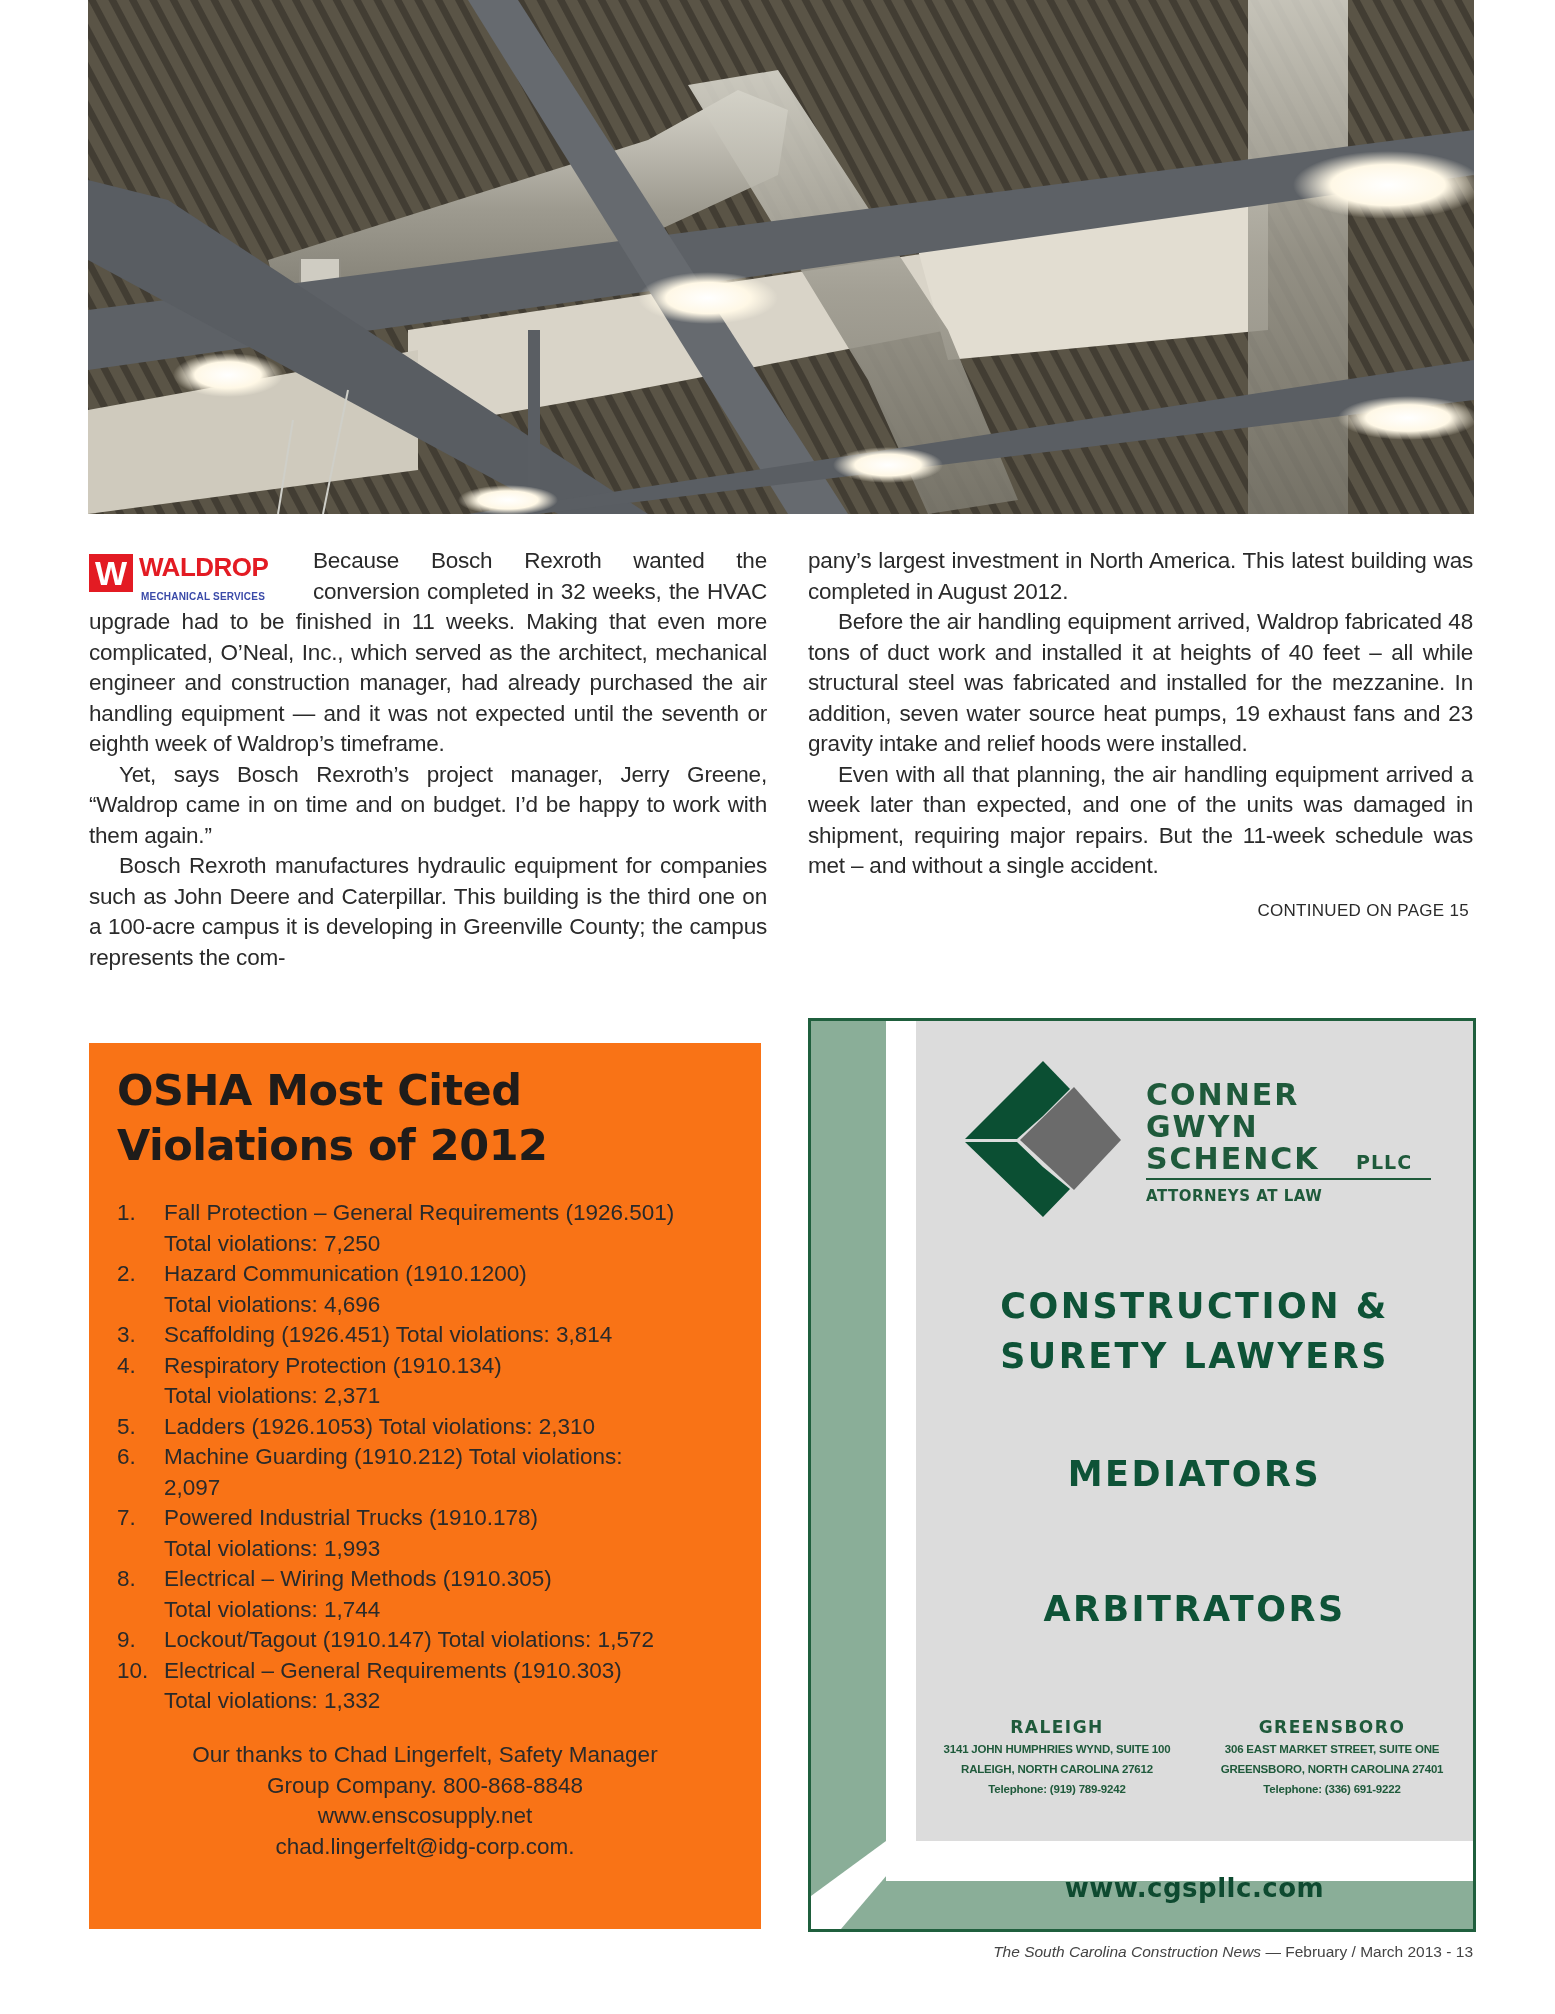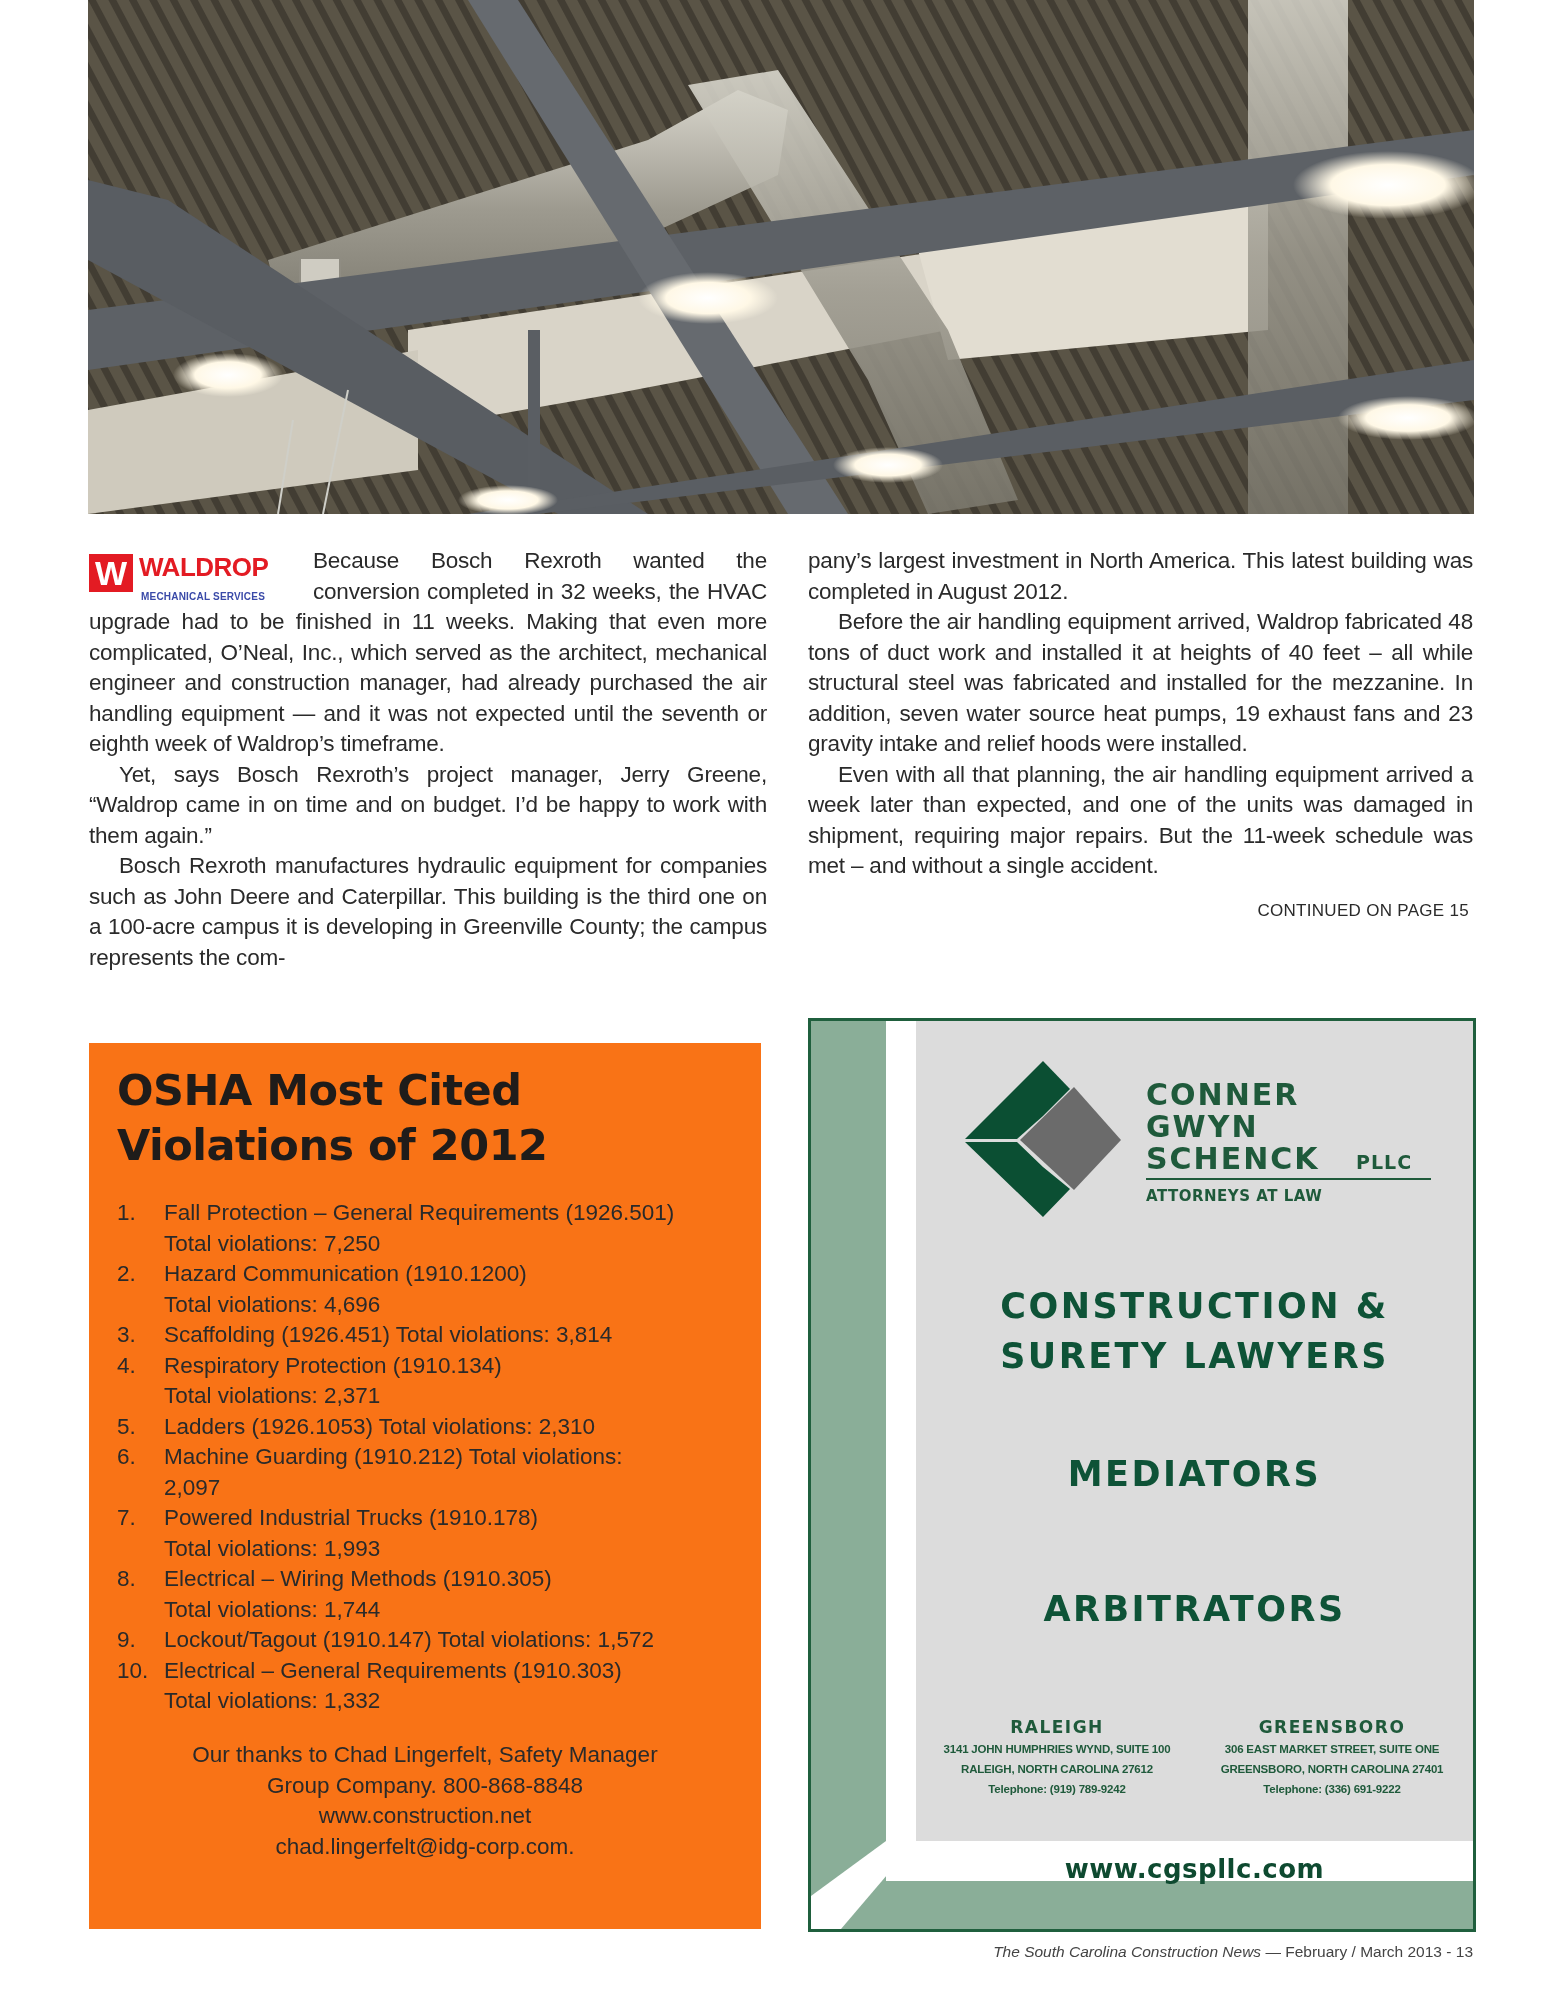--- a/index.html
+++ b/index.html
@@ -58,21 +58,21 @@
                   letter-spacing: 2.5px; }
   .ad .h1 { top: 260px; }
   .ad .h2 { top: 428px; }
   .ad .h3 { top: 563px; }
   .ad .office { position: absolute; top: 694px; width: 272px; text-align: center; color: #1f5a3b;
                 font-family: "Liberation Sans Narrow", "Liberation Sans", sans-serif; }
   .ad .office.left { left: 110px; }
   .ad .office.right { left: 385px; }
   .ad .office .city { font-family: "DejaVu Sans", sans-serif; font-weight: bold; font-size: 17px; letter-spacing: 1.5px; line-height: 24px; }
   .ad .office .line { font-weight: bold; font-size: 11.5px; line-height: 20px; letter-spacing: -0.2px; white-space: nowrap; }
-  .ad .url { position: absolute; left: 105px; top: 833px; width: 557px; text-align: center; color: #0e4a30;
+  .ad .url { position: absolute; left: 105px; top: 852px; width: 557px; text-align: center; color: #0e4a30;
              font-family: "DejaVu Sans", sans-serif; font-weight: bold; font-size: 26px; letter-spacing: 0.5px; }
 
   
   .footer { position: absolute; right: 82px; top: 1943px; font-size: 15.5px; color: #444; white-space: nowrap; }
   .footer .pub { font-style: italic; text-align: center; }
 </style>
 </head>
 <body>
 
 <div class="photo">
@@ -155,21 +155,21 @@
     <li><span class="num">5.</span><span>Ladders (1926.1053) Total violations: 2,310</span></li>
     <li><span class="num">6.</span><span>Machine Guarding (1910.212) Total violations:</span><br><span>2,097</span></li>
     <li><span class="num">7.</span><span>Powered Industrial Trucks (1910.178)</span><br><span>Total violations: 1,993</span></li>
     <li><span class="num">8.</span><span>Electrical – Wiring Methods (1910.305)</span><br><span>Total violations: 1,744</span></li>
     <li><span class="num">9.</span><span>Lockout/Tagout (1910.147) Total violations: 1,572</span></li>
     <li><span class="num">10.</span><span>Electrical – General Requirements (1910.303)</span><br><span>Total violations: 1,332</span></li>
   </ol>
   <div class="thanks">
     <div>Our thanks to Chad Lingerfelt, Safety Manager</div>
     <div>Group Company. 800-868-8848</div>
-    <div>www.construction.net</div>
+    <div>www.enscosupply.net</div>
     <div>chad.lingerfelt@idg-corp.com.</div>
   </div>
 </div>
 
 <div class="ad">
   <div class="white-l"></div>
   <div class="panel"></div>
   <div class="white-b"></div>
   <svg class="diag" viewBox="0 0 662 908" preserveAspectRatio="none">
     <polygon points="75,820 105,820 30,908 0,908 0,875" fill="#ffffff"></polygon>

